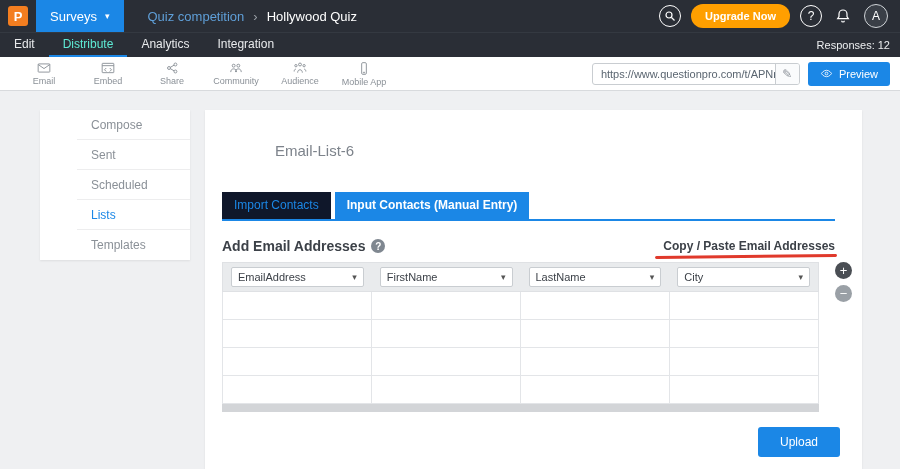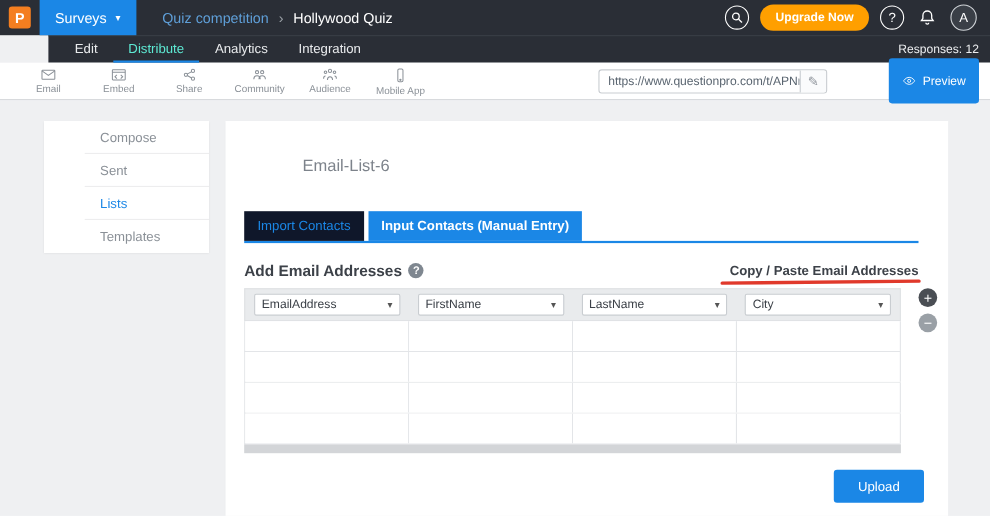--- a/index.html
+++ b/index.html
@@ -22,42 +22,42 @@
   .circle-icon { width:22px; height:22px; border:1px solid #fff; border-radius:50%;
                  display:flex; align-items:center; justify-content:center; cursor:pointer; font-size:12px; }
   .upgrade { background:#ff9f00; color:#fff; border:none; border-radius:13px;
              font-size:11px; font-weight:bold; padding:6px 14px; cursor:pointer;
              font-family:"Liberation Sans",sans-serif; }
   .bell-wrap { width:22px; height:22px; display:flex; align-items:center; justify-content:center; cursor:pointer; }
   .avatar { width:24px; height:24px; border-radius:50%; background:#3a3f47; border:1px solid #cfd3d7;
             display:flex; align-items:center; justify-content:center; font-size:12px; cursor:pointer; }
 
   
-  .nav { height:25px; background:#2a2e36; display:flex; align-items:stretch; padding-left:10px; border-top:1px solid #343941;margin-left:44px; }
+  .nav { height:25px; background:#2a2e36; display:flex; align-items:stretch; padding-left:0; border-top:1px solid #343941; }
   .nav-tab { display:flex; align-items:center; padding:0 14px; font-size:12px; color:#e9ebed;
              border-bottom:2px solid transparent; cursor:pointer; }
   .nav-tab.active { color:#5eead4; border-bottom-color:#1b87e6; }
   .responses { margin-left:auto; margin-right:10px; display:flex; align-items:center; font-size:11px; color:#eceef0; }
 
   
   .toolbar { height:34px; background:#fff; border-bottom:1px solid #d8dadd; display:flex; align-items:center; }
   .tool-item { width:64px; height:34px; display:flex; flex-direction:column; align-items:center;
                justify-content:center; cursor:pointer; }
   .tool-item:first-child { margin-left:12px; }
   .tool-item svg { stroke:#8a9097; fill:none; stroke-width:1.6; }
   .tool-label { font-size:9px; color:#8a9097; margin-top:1px; white-space:nowrap; }
   .url-wrap { margin-left:auto; display:flex; align-items:center; gap:8px; margin-right:10px; }
   .url-box { display:flex; align-items:center; height:22px; border:1px solid #c9cdd1; border-radius:3px;
              background:#fff; overflow:hidden; }
   .url-text { font-size:11px; color:#5a6570; padding:0 8px; max-width:182px; white-space:nowrap; overflow:hidden; }
   .url-edit { width:24px; height:22px; border-left:1px solid #c9cdd1; background:#fafbfc; color:#8a9097;
               display:flex; align-items:center; justify-content:center; font-size:12px; cursor:pointer; }
-  .preview-btn { display:flex; align-items:center; gap:6px; height:41px; padding:0 12px;
+  .preview-btn { display:flex; align-items:center; gap:6px; height:24px; padding:0 12px;
                  background:#1b87e6; color:#fff; border:none; border-radius:3px; font-size:11px;
-                 cursor:pointer; font-family:"Liberation Sans",sans-serif;margin-left:48px; }
+                 cursor:pointer; font-family:"Liberation Sans",sans-serif; }
   .preview-btn svg { stroke:#fff; fill:none; stroke-width:1.8; }
 
   
   .content { position:relative; height:378px; }
   .sidebar-card { position:absolute; left:40px; top:19px; width:150px; background:#fff;
                   box-shadow:0 1px 2px rgba(0,0,0,.08);padding-left:37px; }
   .side-item { height:30px; display:flex; align-items:center; padding-left:14px; font-size:12px;
                color:#8a9097; border-bottom:1px solid #ededee; cursor:pointer; }
   .side-item:last-child { border-bottom:none; }
   .side-item.active { color:#1b87e6; }
@@ -213,20 +213,21 @@
         <span>Preview</span>
       </button>
     </div>
   </div>
 
   <div class="content">
 
     <div class="sidebar-card">
       <div class="side-item">Compose</div>
       <div class="side-item">Sent</div>
+      <div class="side-item">Scheduled</div>
       <div class="side-item active">Lists</div>
       <div class="side-item">Templates</div>
     </div>
 
     <div class="main-card">
       <div class="list-title">Email-List-6</div>
 
       <div class="tabs-row">
         <div class="tab inactive">Import Contacts</div>
         <div class="tab active">Input Contacts (Manual Entry)</div>

